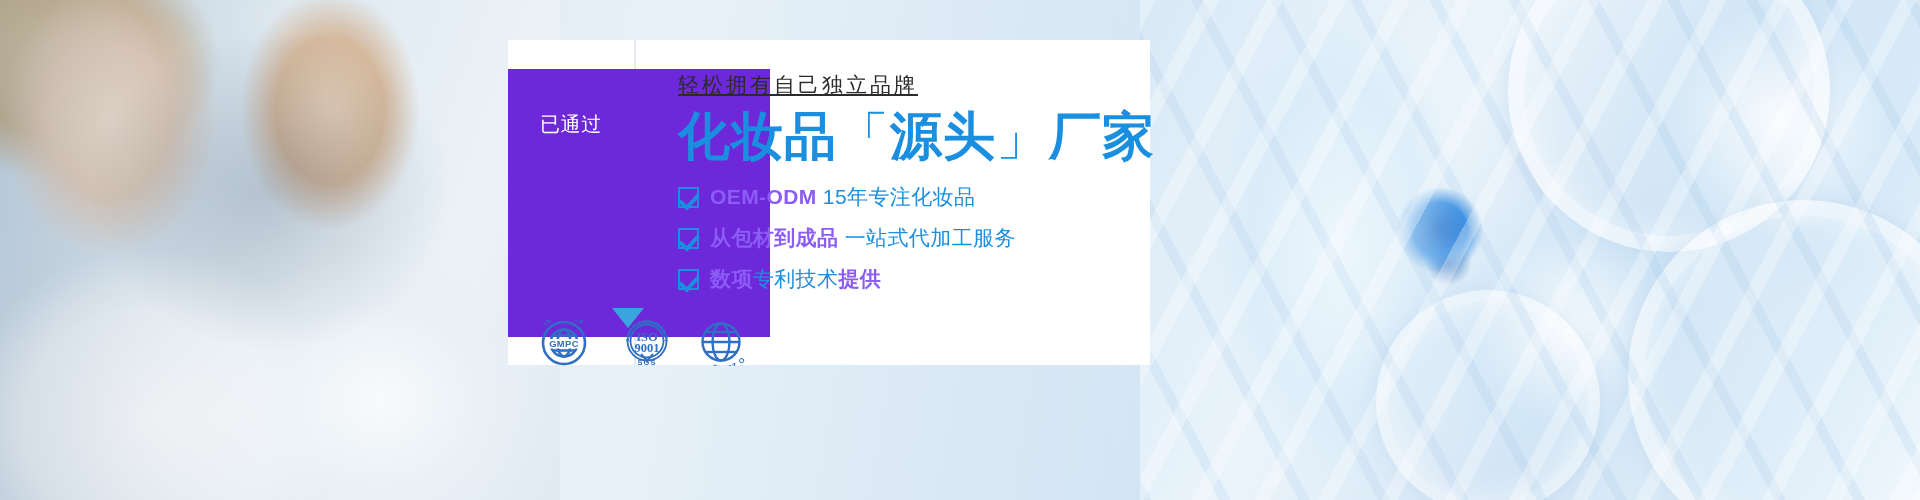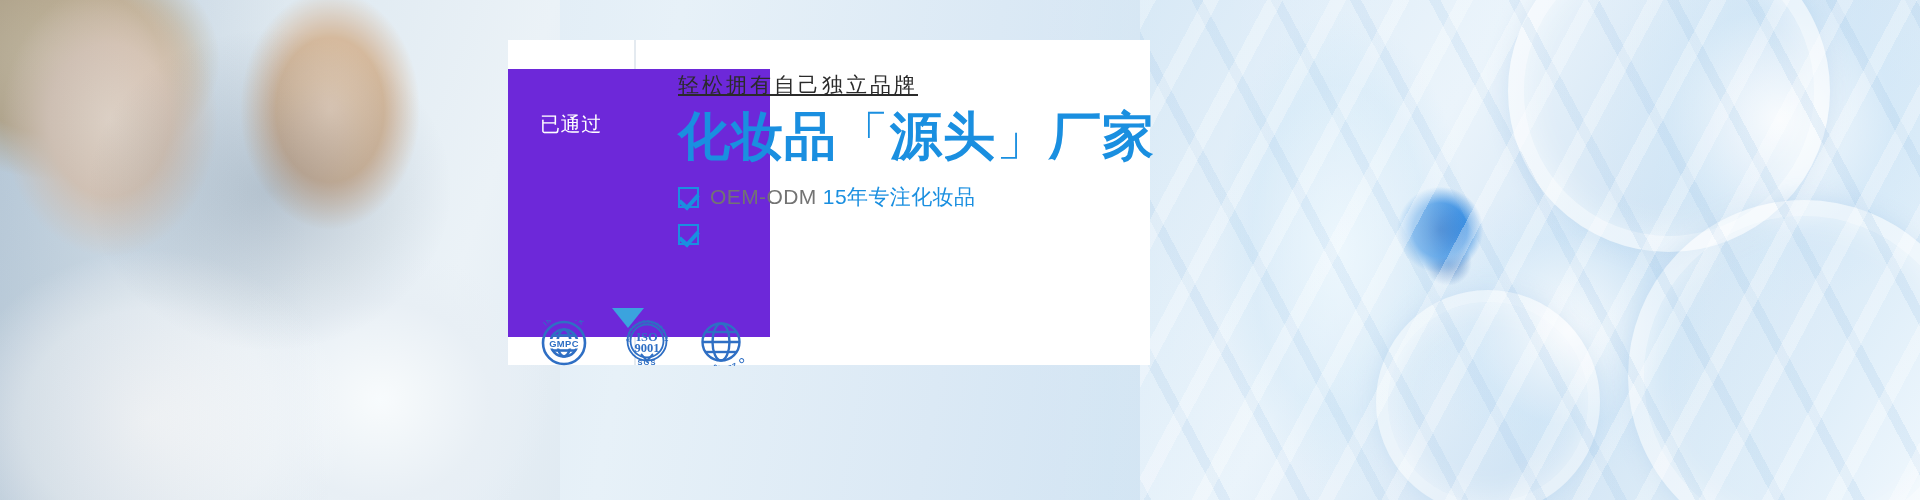--- a/index.html
+++ b/index.html
@@ -69,21 +69,21 @@
   .sub{font-size:21px;color:#2b2b2b;letter-spacing:3px;line-height:1.2;margin:0 0 10px 0;text-decoration:underline;}
   .head{font-size:52px;color:#1a8fe0;font-weight:700;letter-spacing:1px;line-height:1.12;margin:0 2px 18px 0;white-space:nowrap;}
   .head .brk{font-weight:400;}
 
   .bullets{margin:0;padding:0;list-style:none;}
   .bullets li{display:flex;align-items:center;margin-bottom:13px;font-size:21px;color:#1f1f1f;letter-spacing:.4px;white-space:nowrap;}
   .chk{flex:0 0 auto;width:21px;height:21px;border:2px solid #1a8fe0;margin-right:11px;position:relative;box-sizing:border-box;}
   .chk:after{content:"";position:absolute;left:3px;top:1px;width:8px;height:15px;
       border:solid #1a8fe0;border-width:0 4px 4px 0;transform:rotate(42deg);}
   .b{color:#1a8fe0;text-align:right;}
-  .k{color:#737373;}
+  .k{color:#8b5cf6;font-weight:bold;}
 </style>
 </head>
 <body>
 
 <div class="banner">
 
   <div class="bg">
     <div class="bg-left"></div>
     <div class="bg-glass">
       <div class="bg-ring r1"></div>
@@ -157,17 +157,22 @@
   <div class="copy">
     <p class="sub">轻松拥有自己独立品牌</p>
     <h1 class="head"><span>化妆品</span><span class="brk">「</span><span>源头</span><span class="brk">」</span><span>厂家</span></h1>
     <ul class="bullets">
         <li>
           <span class="chk"></span>
           <span><span class="k">OEM-ODM </span><span class="b">15年专注化妆品</span></span>
         </li>
         <li>
           <span class="chk"></span>
+          <span><span class="k">从包材到成品 </span><span class="b">一站式代加工服务</span></span>
+        </li>
+        <li>
+          <span class="chk"></span>
+          <span><span class="k">数项</span><span class="b">专利技术</span><span class="k">提供</span></span>
         </li>
       </ul>
   </div>
 
 </div>
 
 </body></html>

